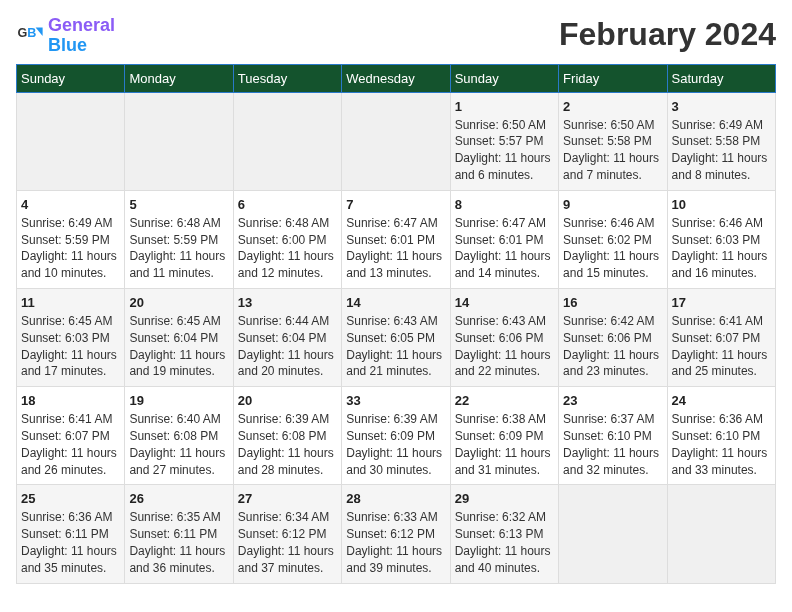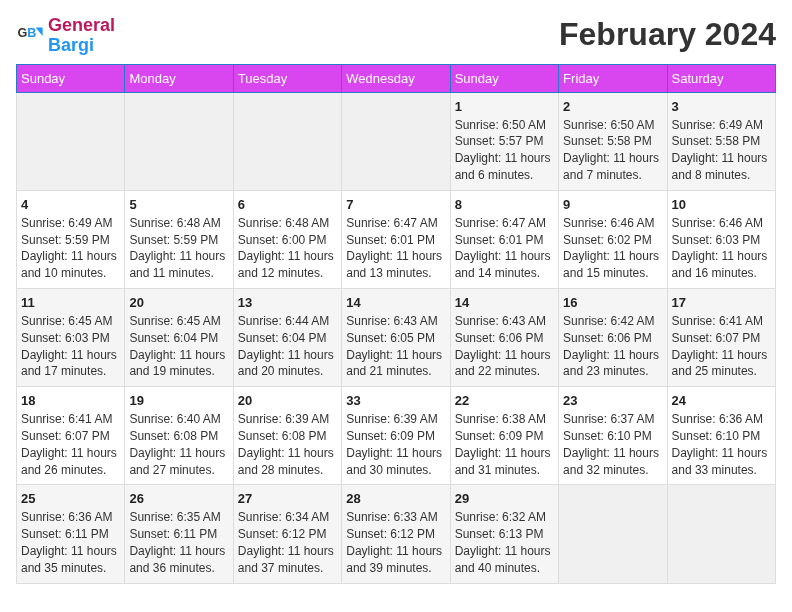--- a/index.html
+++ b/index.html
@@ -21,21 +21,21 @@
       align-items: center;
       gap: 4px;
     }
     .logo-text {
       font-size: 18px;
       font-weight: bold;
       color: #333;
       line-height: 1.1;
     }
     .logo-text span {
-      color: #be185d;
+      color: #8b5cf6;
     }
     .logo-icon {
       width: 28px;
       height: 28px;
     }
     .title-section {
       text-align: right;
     }
     .month-year {
       font-size: 32px;
@@ -45,21 +45,21 @@
     .location {
       font-size: 16px;
       color: #555;
     }
     table {
       width: 100%;
       border-collapse: collapse;
       font-size: 11px;
     }
     thead tr {
-      background-color: #d946ef;
+      background-color: #14532d;
       color: white;
     }
     thead th {
       padding: 6px 4px;
       text-align: left;
       font-size: 13px;
       font-weight: normal;
       border: 1px solid #2979c9;
     }
     tbody tr {
@@ -99,21 +99,21 @@
 <div class="header-section">
   <div class="logo">
     <svg class="logo-icon" viewBox="0 0 40 40">
       <text x="2" y="22" font-size="18" font-weight="bold" fill="#333">G</text>
       <text x="16" y="22" font-size="18" font-weight="bold" fill="#2196F3">B</text>
       <polygon points="28,8 38,8 38,20" fill="#2196F3"></polygon>
     </svg>
     <div>
       <div class="logo-text">
         <span>General</span><br>
-        <span style="color:#2196F3">Bargi</span>
+        <span style="color:#2196F3">Blue</span>
       </div>
     </div>
   </div>
   <div class="title-section">
     <div class="month-year">February 2024</div>
   </div>
 </div>
 
 <table>
   <thead>

